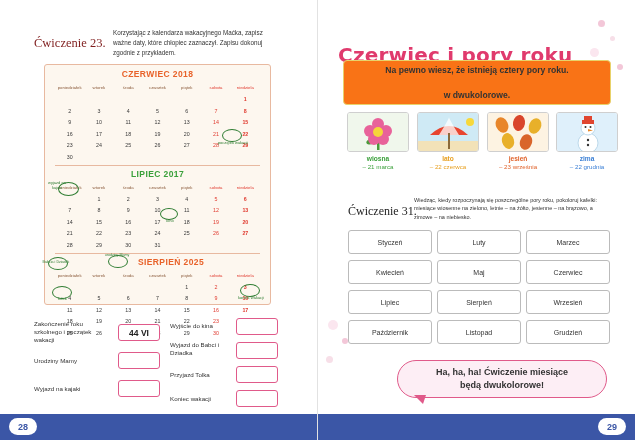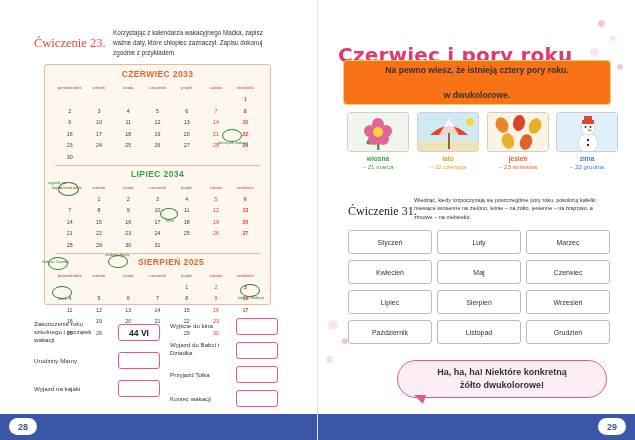--- a/index.html
+++ b/index.html
@@ -26,21 +26,21 @@
     color:#3b56a6; font-size:9px; font-weight:bold;
     display:flex; align-items:center; justify-content:center;
   }
   .pagenum-left { left:9px; }
   .pagenum-right { right:9px; }
 
   
   .ex23-label {
     position:absolute; left:34px; top:36px;
     font-family:"Liberation Serif", serif;
-    font-size:12.5px; color:#ef4444;
+    font-size:12.5px; color:#7f1d1d;
   }
   .ex23-text {
     position:absolute; left:113px; top:28px; width:160px;
     font-size:6.3px; line-height:1.55; color:#333;
   }
 
   .cal-box {
     position:absolute; left:44px; top:64px; width:227px; height:241px;
     background:#fdf7ef; border:1px solid #e8b9a0; border-radius:3px;
   }
@@ -144,21 +144,21 @@
 </head>
 <body>
 
 <div class="page page-left">
 
   <span class="ex23-label">Ćwiczenie 23.</span>
   <div class="ex23-text">Korzystając z kalendarza wakacyjnego Maćka, zapisz ważne daty, które chłopiec zaznaczył. Zapisu dokonuj zgodnie z przykładem.</div>
 
   <div class="cal-box">
 
-    <div class="cal-title c-june">CZERWIEC 2033</div>
+    <div class="cal-title c-june">CZERWIEC 2018</div>
     <table class="cal">
       <tbody>
           <tr>
         <th>poniedziałek</th>
         <th>wtorek</th>
         <th>środa</th>
         <th>czwartek</th>
         <th>piątek</th>
         <th class="sat">sobota</th>
         <th class="sun">niedziela</th>
@@ -214,21 +214,21 @@
         <td></td>
         <td></td>
         <td></td>
         <td class="sat"></td>
         <td class="sun"></td>
       </tr>
     </tbody>
       </table>
     <div class="hrule"></div>
 
-    <div class="cal-title c-july" style="margin-top:3px;">LIPIEC 2034</div>
+    <div class="cal-title c-july" style="margin-top:3px;">LIPIEC 2017</div>
     <table class="cal">
       <tbody>
           <tr>
         <th>poniedziałek</th>
         <th>wtorek</th>
         <th>środa</th>
         <th>czwartek</th>
         <th>piątek</th>
         <th class="sat">sobota</th>
         <th class="sun">niedziela</th>
@@ -483,22 +483,22 @@
   <div class="month-cell">Lipiec</div>
   <div class="month-cell">Sierpień</div>
   <div class="month-cell">Wrzesień</div>
   <div class="month-cell">Październik</div>
   <div class="month-cell">Listopad</div>
   <div class="month-cell">Grudzień</div>
 </div>
 
 <div class="speech">
   <span>
-    <span>Ha, ha, ha! Niektóre konkretną</span><br>
-    <span>żółto dwukolorowe!</span>
+    <span>Ha, ha, ha! Ćwiczenie miesiące</span><br>
+    <span>będą dwukolorowe!</span>
   </span>
 </div>
 
 <div class="spine"></div>
 <div class="footer-bar footer-left"></div>
 <div class="footer-bar footer-right"></div>
 <div class="pagenum pagenum-left">28</div>
 <div class="pagenum pagenum-right">29</div>
 
 </body></html>

